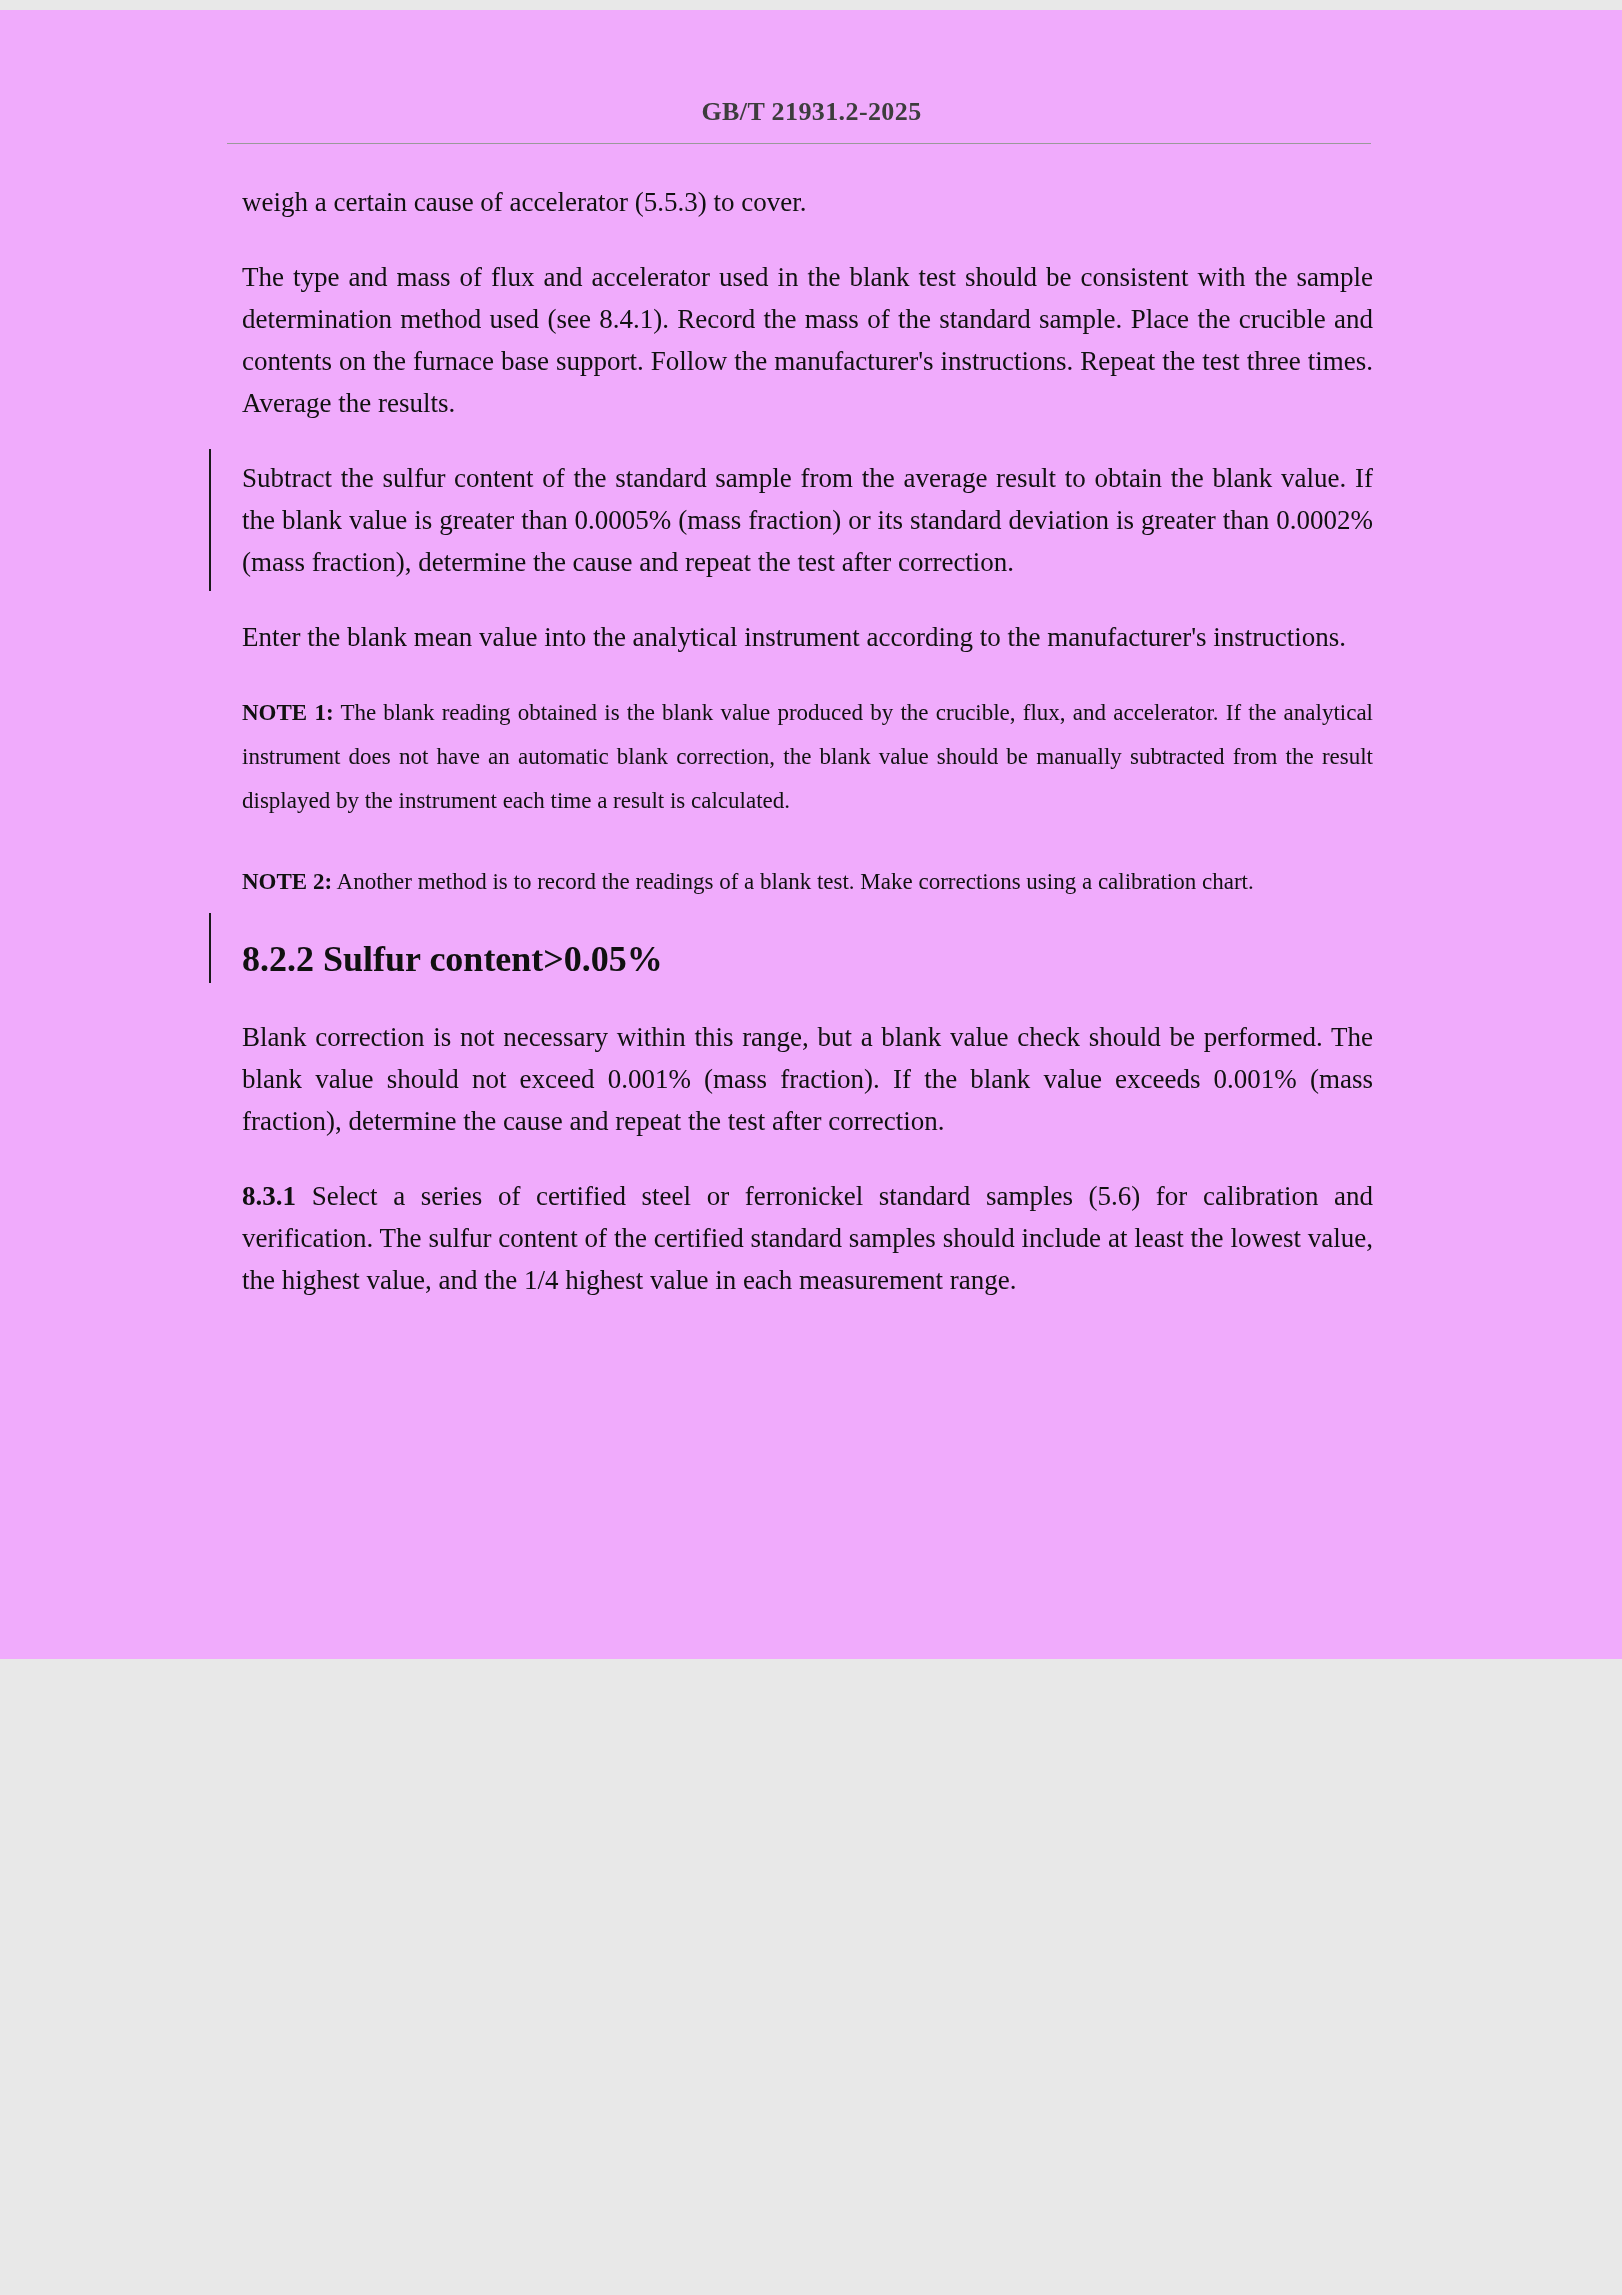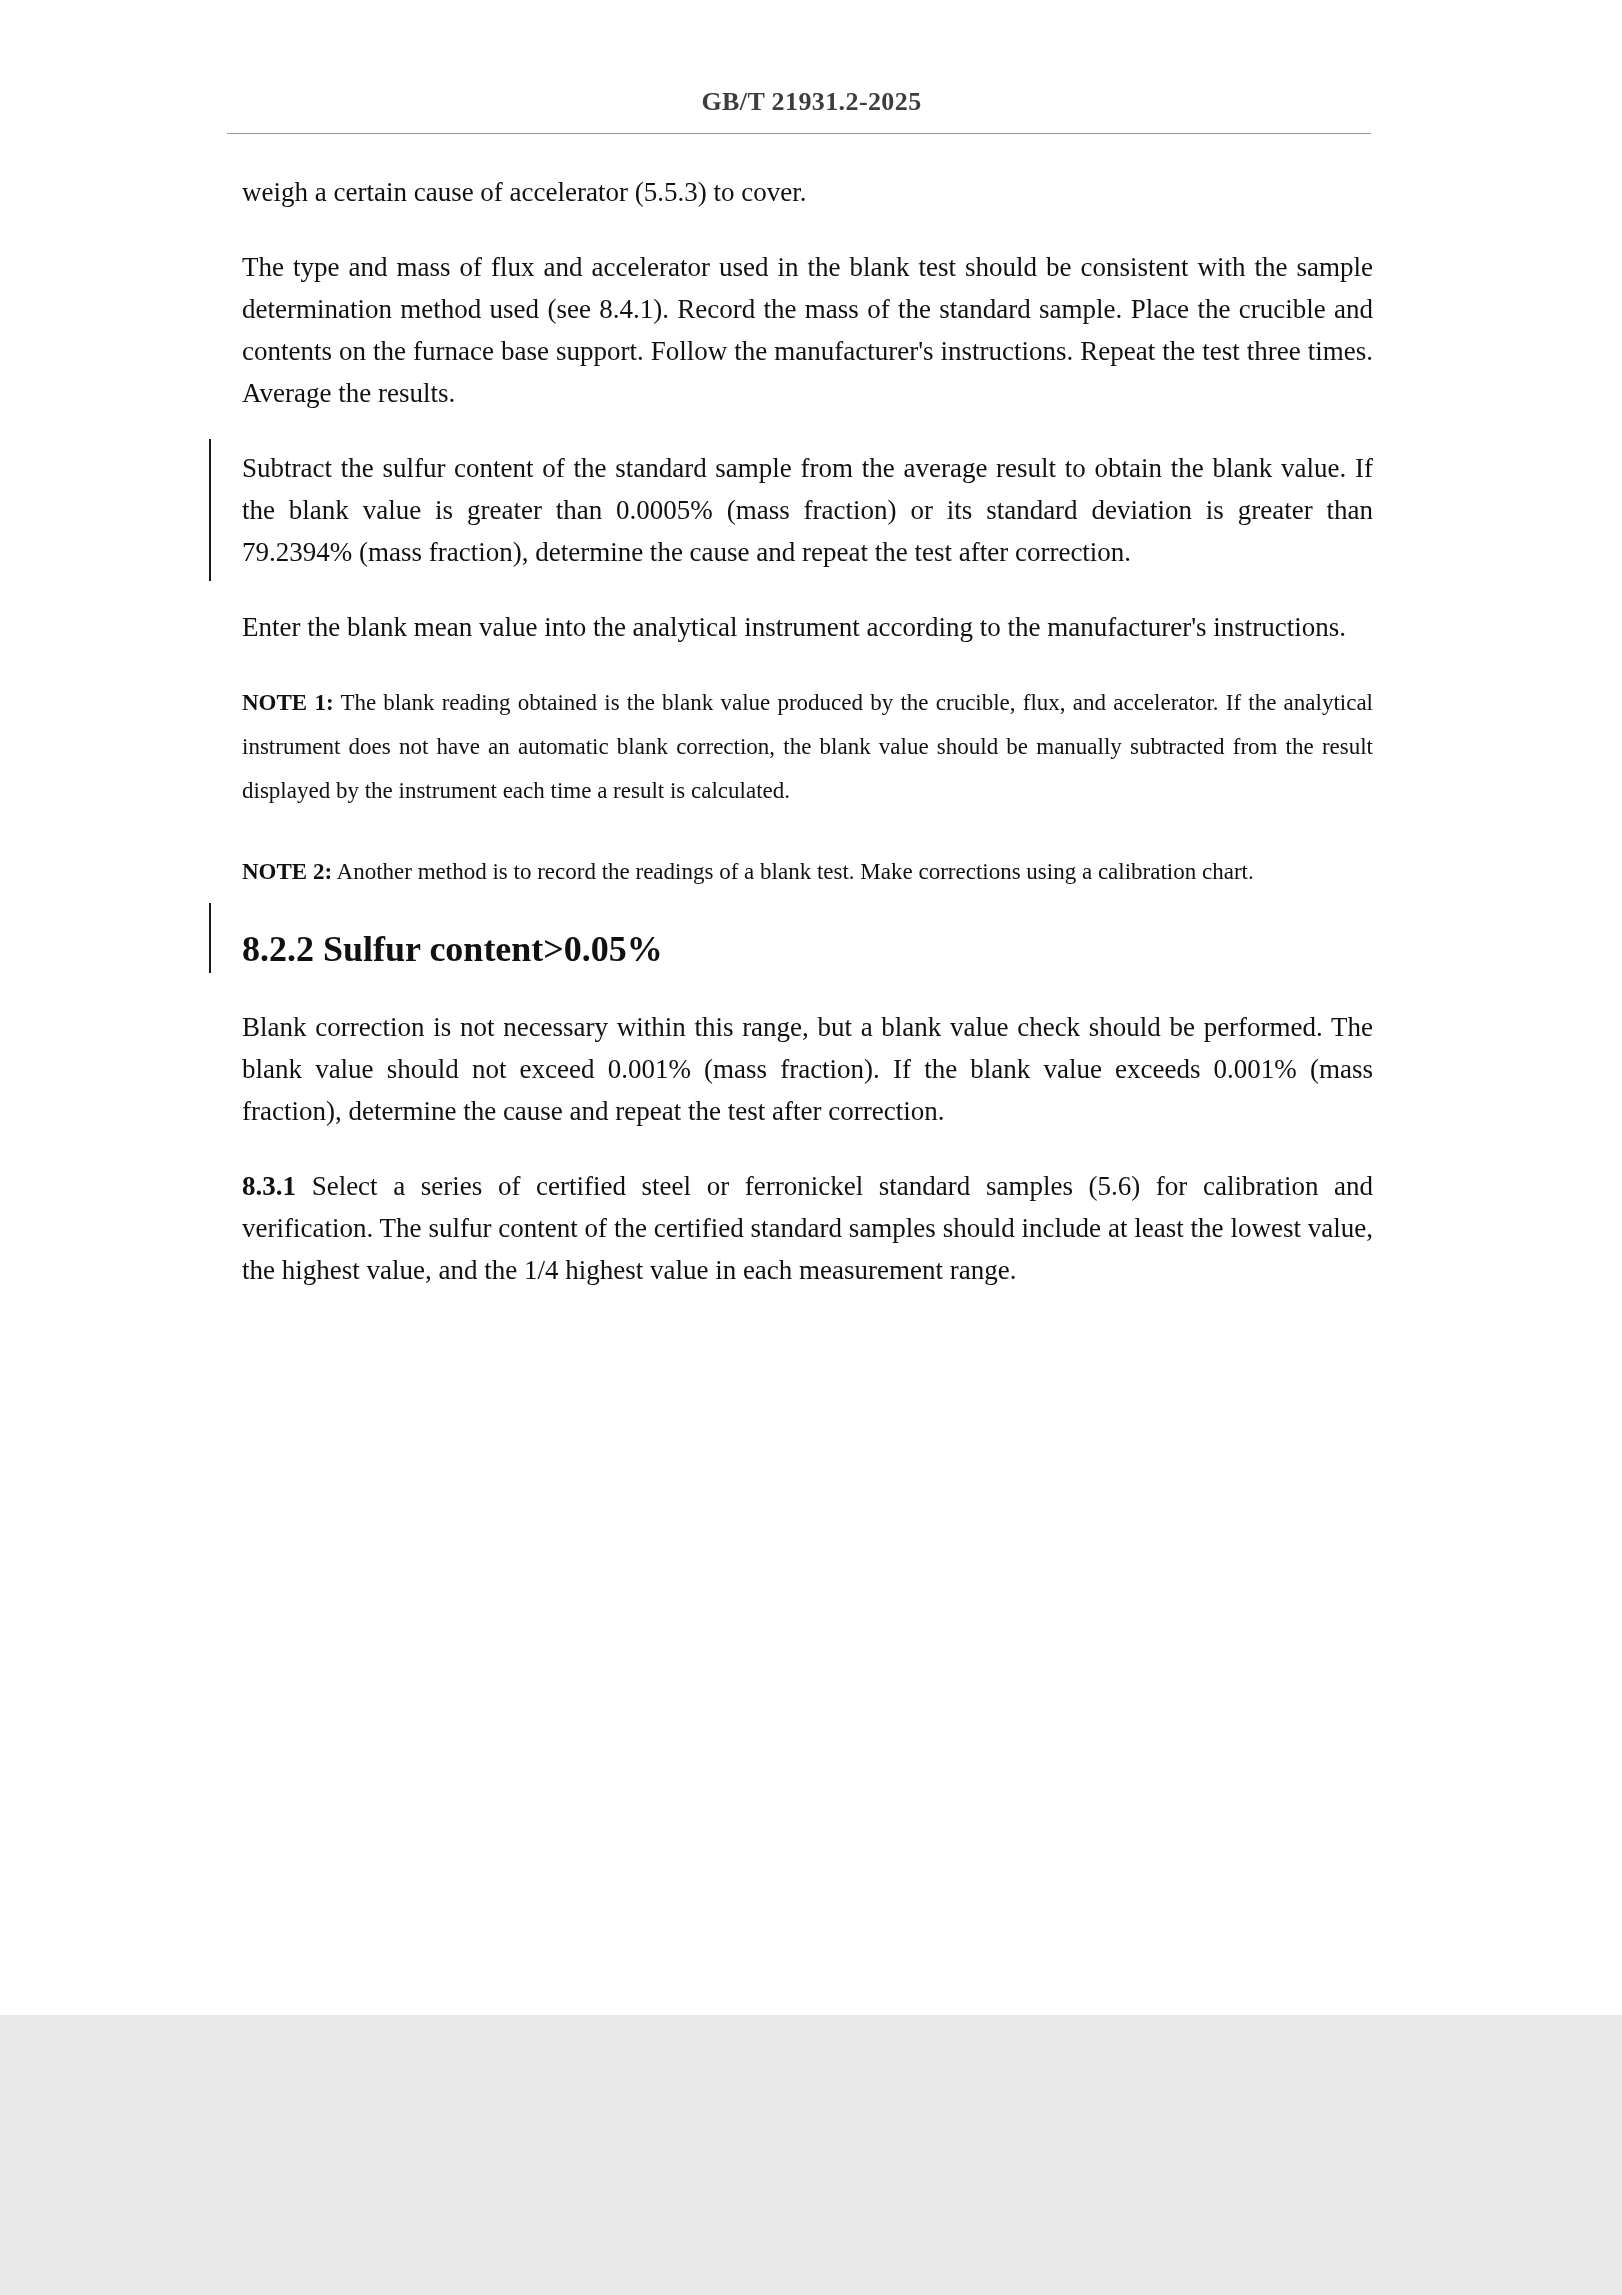--- a/index.html
+++ b/index.html
@@ -1,22 +1,22 @@
 <!DOCTYPE html>
 <html style="font-size:13.3px"><head>
 <meta charset="utf-8">
 <style>
   * { box-sizing: border-box; }
   html, body { margin: 0; padding: 0; background: #e8e8e8; }
   .page {
     position: relative;
     width: 1623px;
-    height: 2015px;
-    margin: 0 auto;
-    background: #ffffff;
+    height: 1649px;
+    margin: 10px auto;
+    background: #f0abfc;
     font-family: "Liberation Serif", serif;
     color: #111111;
     overflow: hidden;
   }
   
   .header-title {
     position: absolute;
     top: 87px;
     left: 0;
     width: 100%;
@@ -119,21 +119,21 @@
 
   <div class="header-title">GB/T 21931.2-2025</div>
   <div class="header-rule"></div>
 
   <div class="content">
 
     <p class="body single">weigh a certain cause of accelerator (5.5.3) to cover.</p>
 
     <p class="body">The type and mass of flux and accelerator used in the blank test should be consistent with the sample determination method used (see 8.4.1). Record the mass of the standard sample. Place the crucible and contents on the furnace base support. Follow the manufacturer's instructions. Repeat the test three times. Average the results.</p>
 
-    <p class="body changebar">Subtract the sulfur content of the standard sample from the average result to obtain the blank value. If the blank value is greater than 0.0005% (mass fraction) or its standard deviation is greater than 79.2394% (mass fraction), determine the cause and repeat the test after correction.</p>
+    <p class="body changebar">Subtract the sulfur content of the standard sample from the average result to obtain the blank value. If the blank value is greater than 0.0005% (mass fraction) or its standard deviation is greater than 0.0002% (mass fraction), determine the cause and repeat the test after correction.</p>
 
     <p class="body">Enter the blank mean value into the analytical instrument according to the manufacturer's instructions.</p>
 
     <p class="note">
       <b class="note-label">NOTE 1:</b>
       <span>The blank reading obtained is the blank value produced by the crucible, flux, and accelerator. If the analytical instrument does not have an automatic blank correction, the blank value should be manually subtracted from the result displayed by the instrument each time a result is calculated.</span>
     </p>
 
     <p class="note">
       <b class="note-label">NOTE 2:</b>

